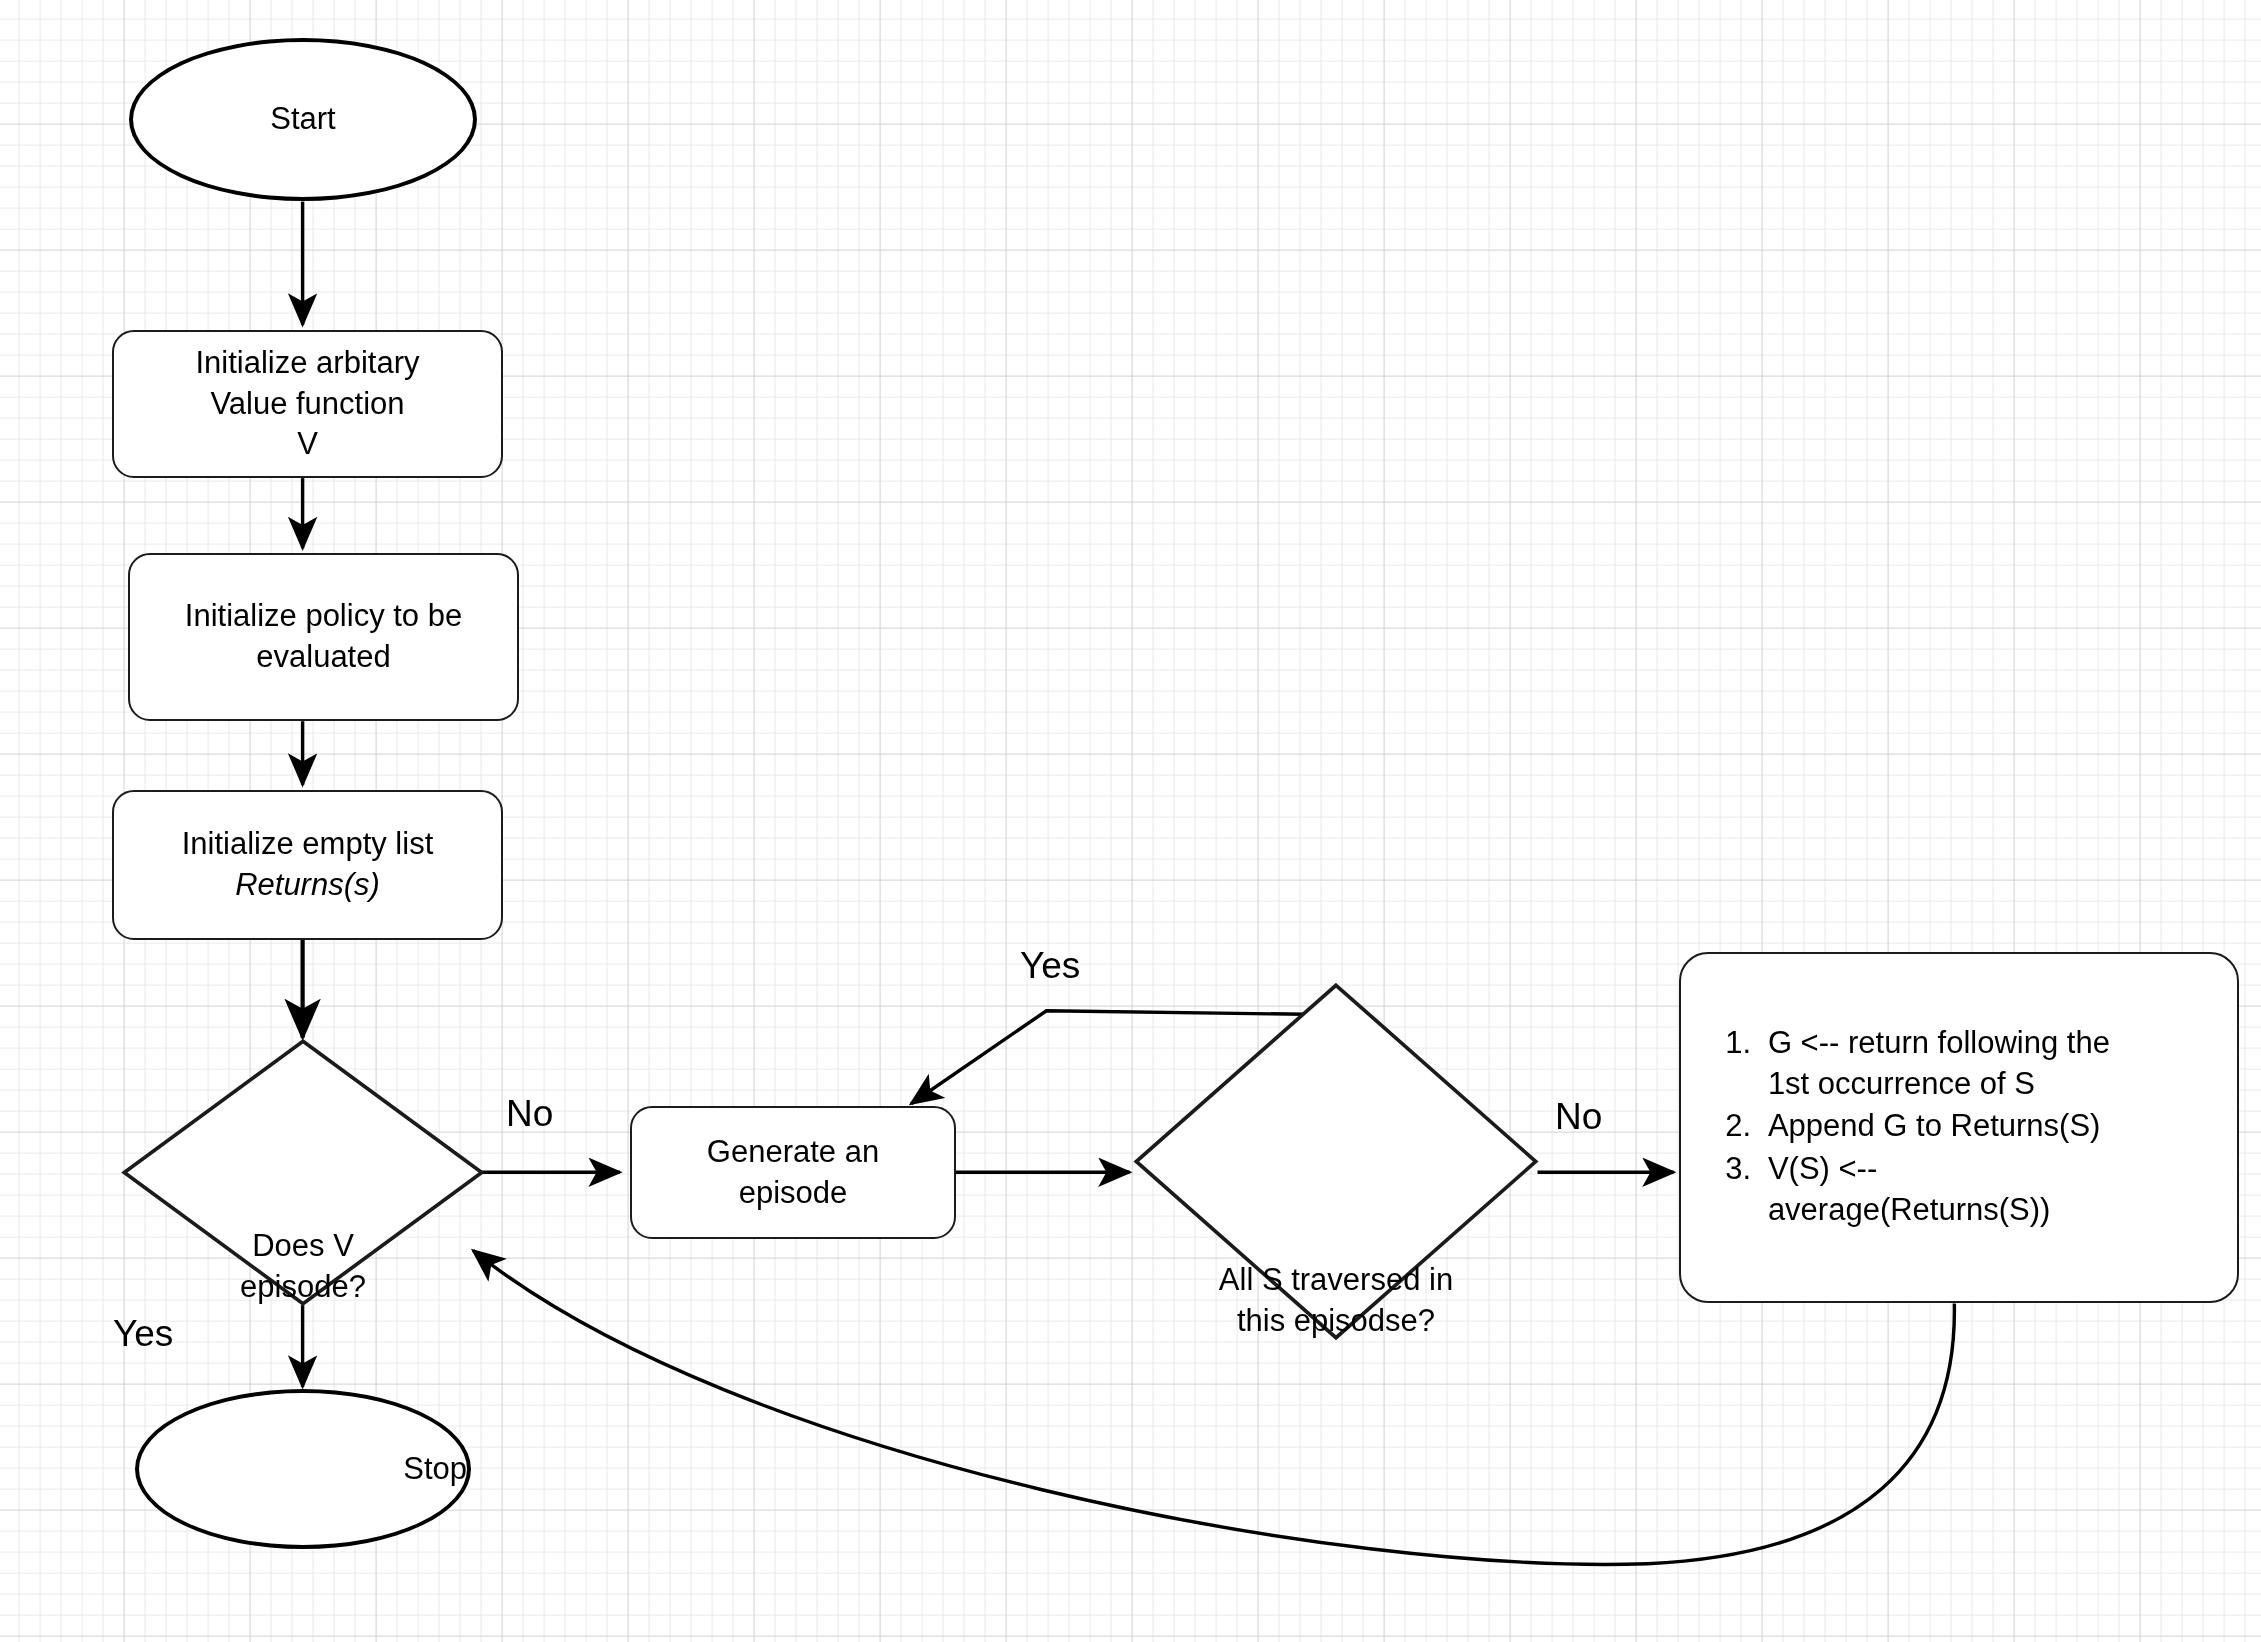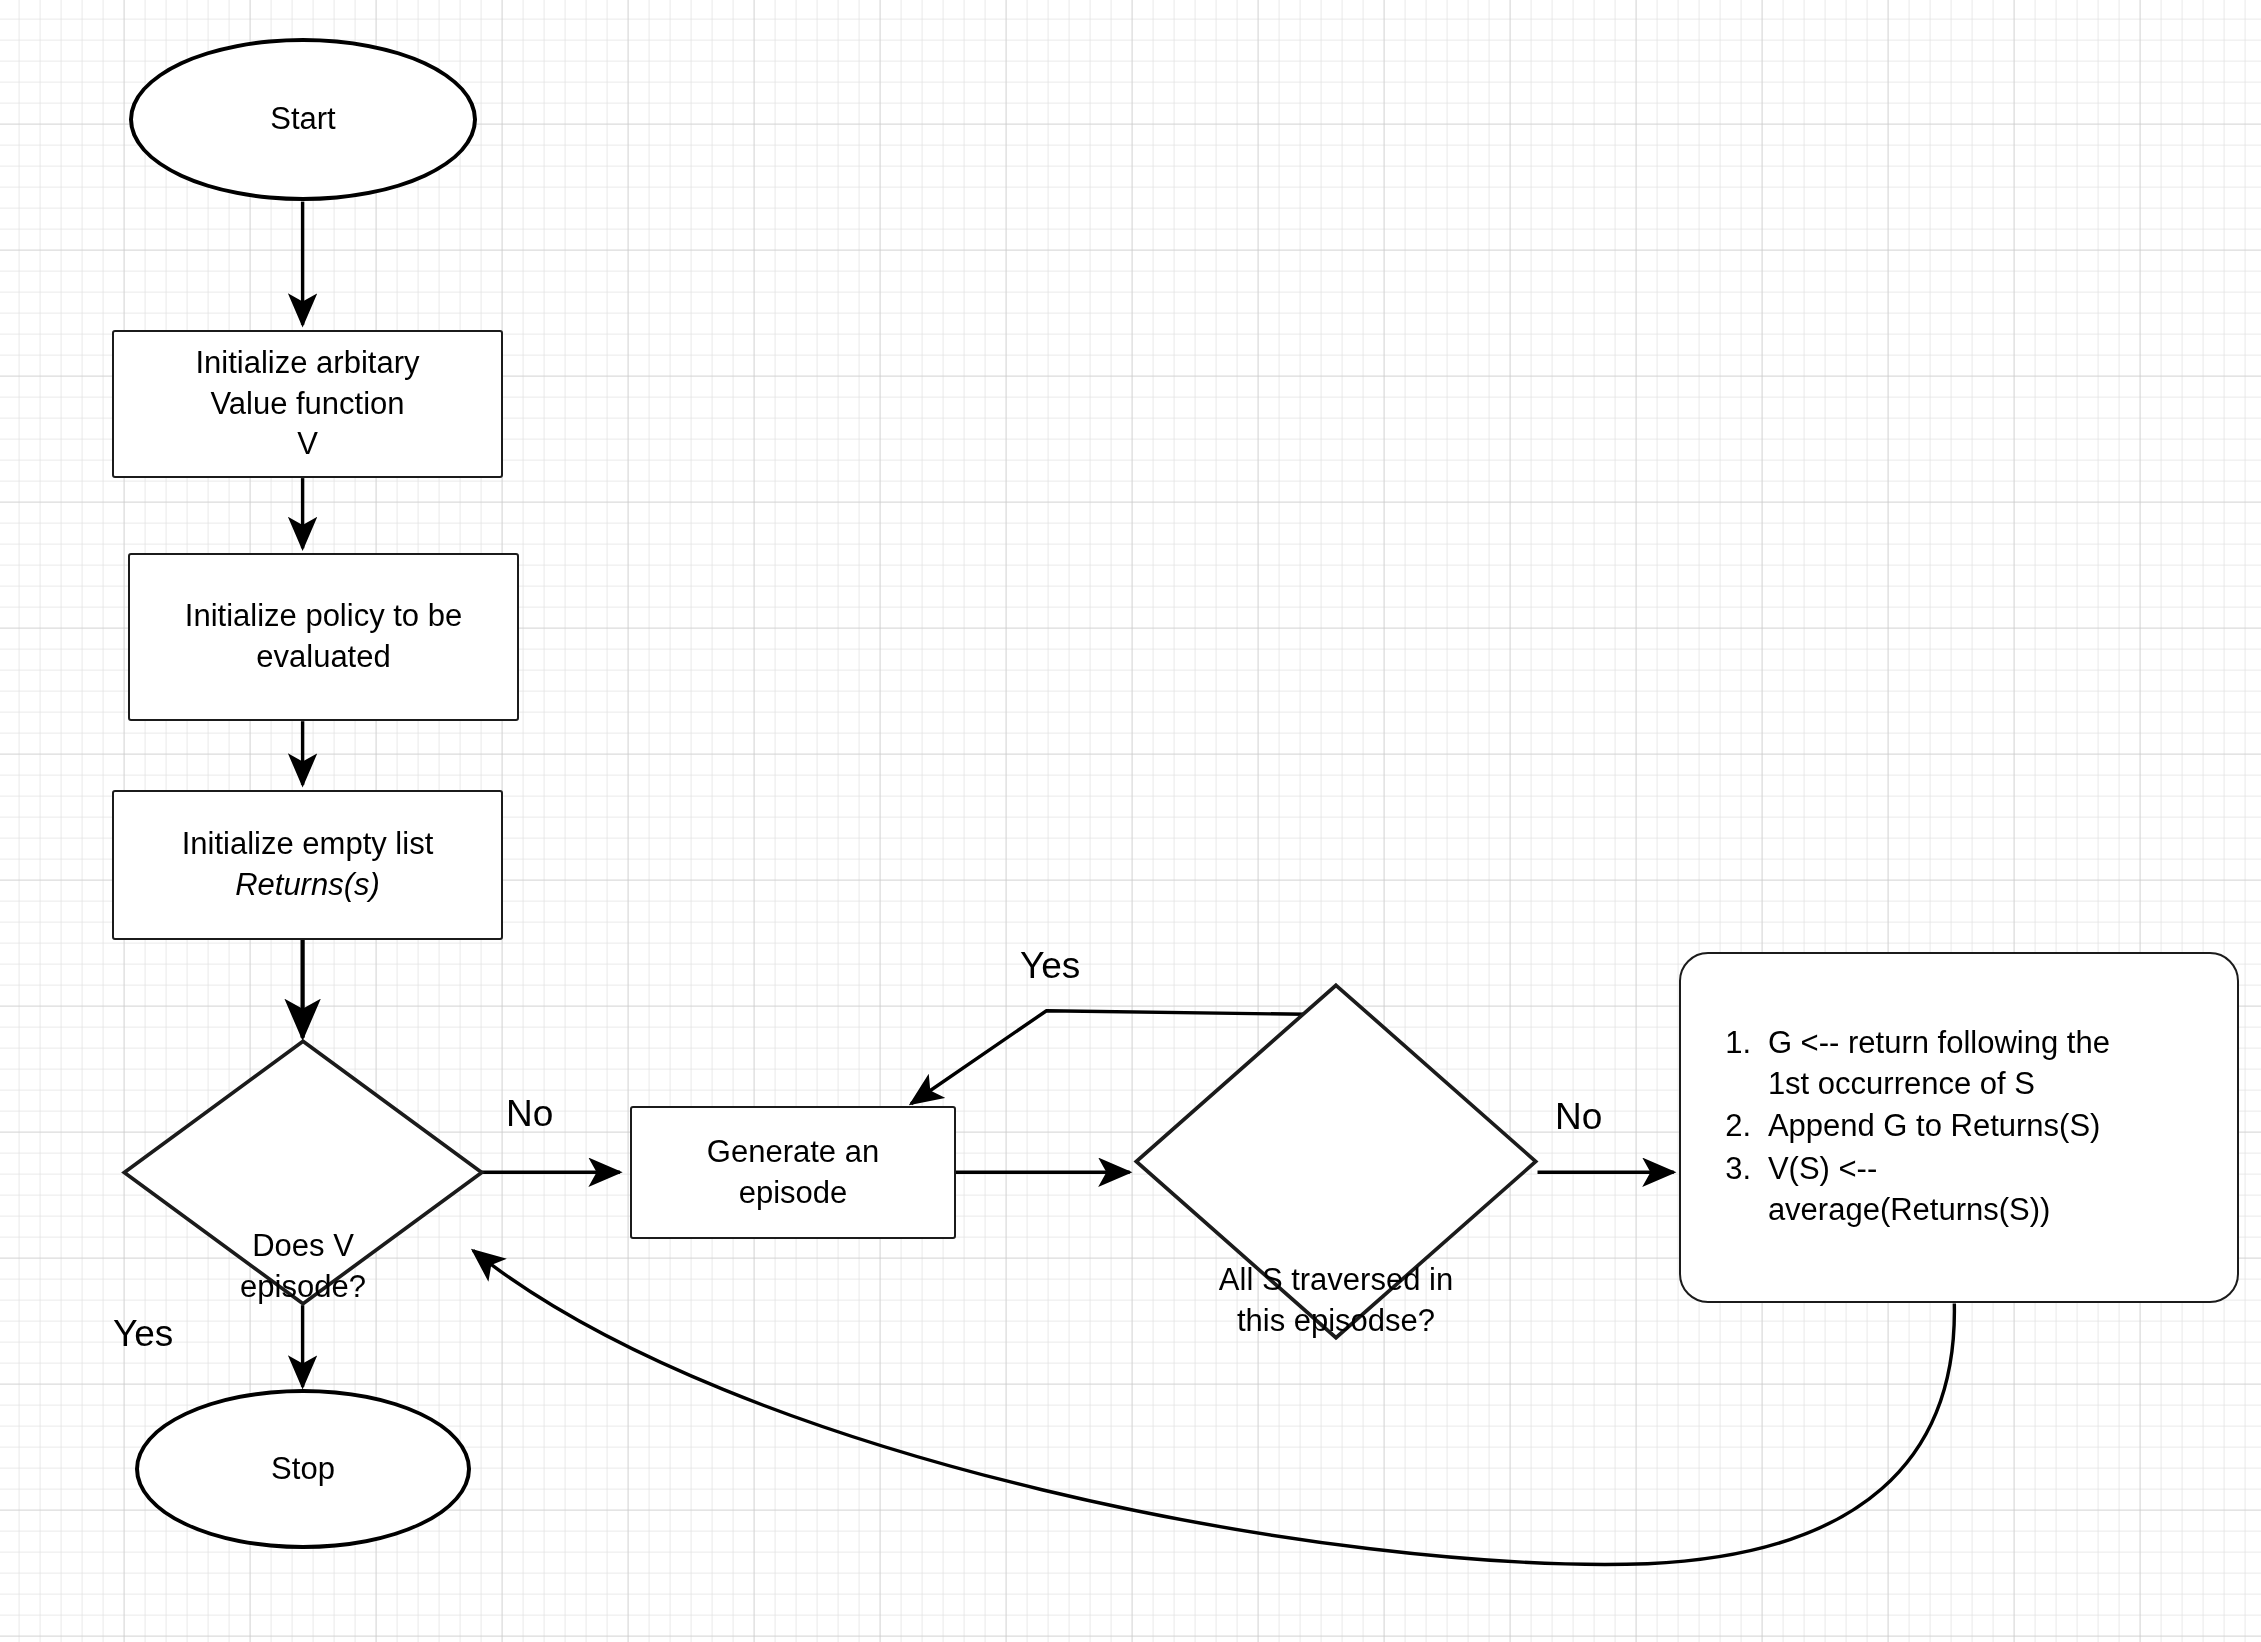--- a/index.html
+++ b/index.html
@@ -48,21 +48,21 @@
     text-align: center;
     line-height: 1.32;
   }
   .terminator {
     border: 4.1px solid #000000;
     border-radius: 50%;
     font-size: 31px;
   }
   .process {
     border: 2.9px solid #1b1b1b;
-    border-radius: 3px;
+    border-radius: 22px;
     font-size: 31px;
     padding: 4.9px 11.4px;
   }
   .process-list {
     border: 2.9px solid #1b1b1b;
     border-radius: 29px;
     font-size: 31px;
     padding: 8.2px 14.7px;
     justify-content: flex-start;
     text-align: left;
@@ -204,21 +204,21 @@
       <li>
         <span class="nowrapline">Append G to Returns(S)</span>
       </li>
       <li>
         <span class="nowrapline">V(S) &lt;--</span>
         <span class="nowrapline">average(Returns(S))</span>
       </li>
     </ol>
   </div>
 
-  <div class="node terminator" style="left:135px; top:1389px; width:336px; height:160px;">
+  <div class="node terminator" style="left:135px; top:1389px; width:336px; height:160px;justify-content:flex-end;">
     <span>Stop</span>
   </div>
 
   <div class="edge-label" style="left:506px; top:1093px;">No</div>
 
   <div class="edge-label" style="left:113px; top:1313px;">Yes</div>
 
   <div class="edge-label" style="left:1020px; top:945px;">Yes</div>
 
   <div class="edge-label" style="left:1555px; top:1096px;">No</div>

